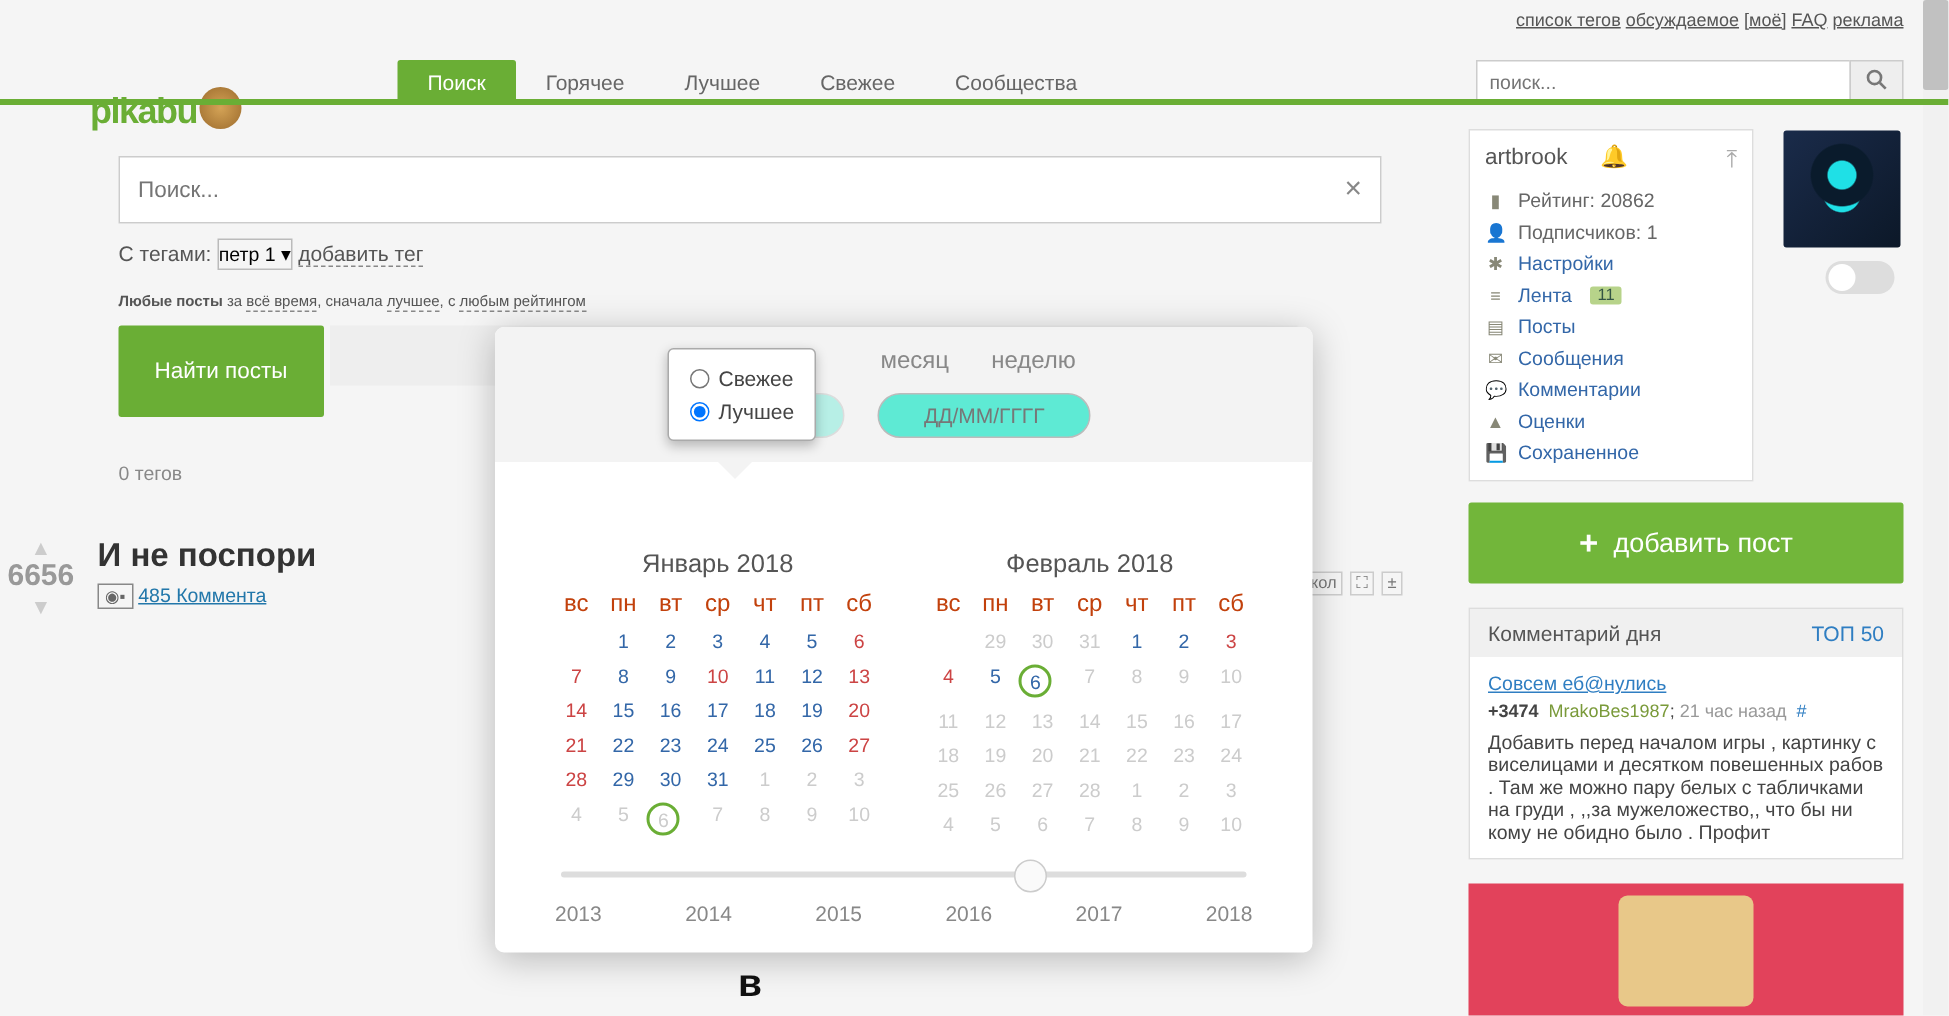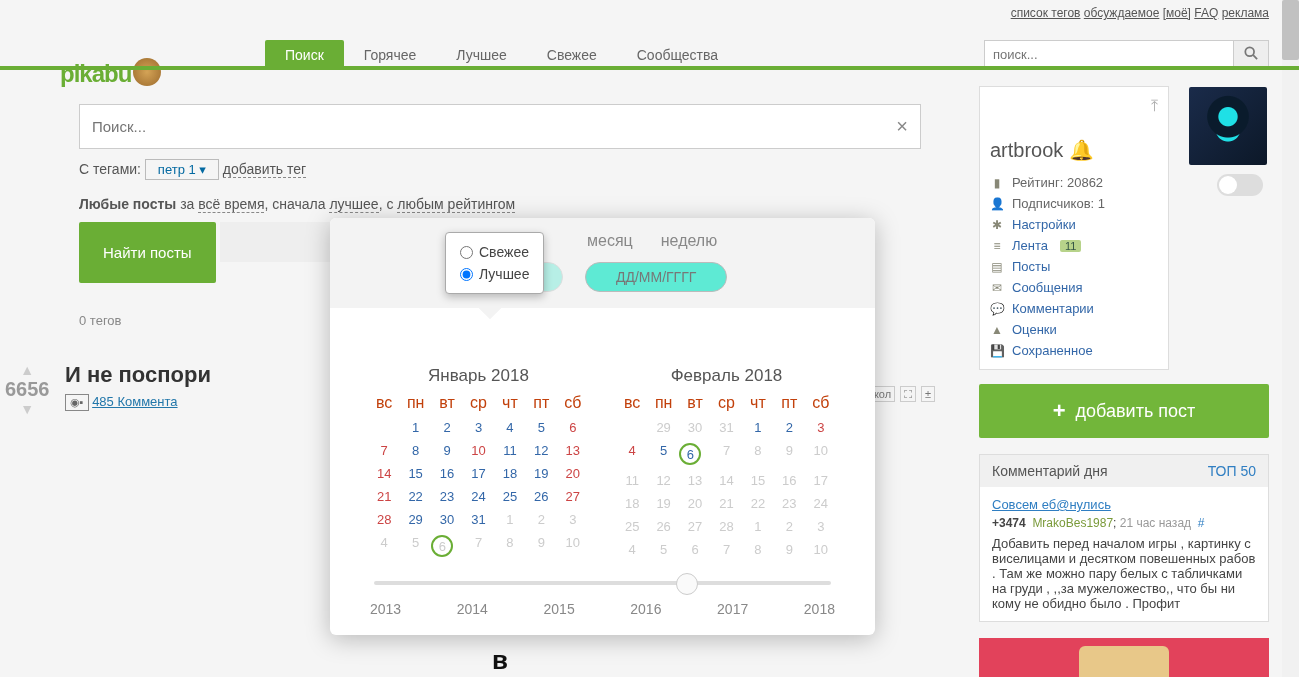--- a/index.html
+++ b/index.html
@@ -27,24 +27,24 @@
 .scrollbar-thumb { position:absolute; top:0; width:17px; height:60px; background:#c1c1c1; border-radius:2px; }
 
 
 .main { position: absolute; top: 90px; left: 65px; width: 870px; }
 .search-row { padding: 14px 14px; }
 .search-box { display:flex; align-items:center; border:1px solid #ccc; background:#fff; padding: 10px 12px; }
 .search-box input { flex:1; border:none; outline:none; font-size:15px; color:#999; }
 .close-x { color:#888; font-size:20px; cursor:pointer; }
 
 .tags-row { padding: 10px 0; color:#555; font-size:14px; }
-.tag { display:inline-block; border:1px solid #bbb; padding:2px 12px; font-size:13px; color:#0369a1; }
+.tag { display:inline-block; border:1px solid #bbb; padding:2px 0; font-size:13px; color:#000000; }
 .add-tag { color:#555; border-bottom:1px dashed #888; }
 
-.filter-text { font-size:14px; color:#555; margin:6px 0; }
+.filter-text { font-size:10px; color:#555; margin:6px 0; }
 .filter-text .u { border-bottom:1px dashed #888; }
 
 .find-btn { display:inline-block; background:#6aae35; color:#fff; padding:22px 24px; font-size:15px; border-radius:2px; }
 .grey-bar { display:inline-block; background:#eee; height:40px; width:645px; vertical-align:top; margin-left:4px; }
 
 .zero-tags { margin:30px 0 10px 0; color:#888; font-size:13px; }
 
 
 .post { position: relative; margin-top:10px; }
 .vote { position:absolute; left:-60px; top:0; text-align:center; color:#888; }
@@ -78,21 +78,21 @@
 .wknd { color:#c44; }
 .today { border:2px solid #6aae35; border-radius:50%; width:22px; height:22px; line-height:19px; display:inline-block; }
 .slider { position:relative; margin:10px 44px 0 44px; height:20px; }
 .slider-track { height:4px; background:#ddd; border-radius:2px; position:absolute; top:8px; left:0; right:0; }
 .slider-knob { position:absolute; top:0; left:66%; width:22px; height:22px; background:#fafafa; border:1px solid #ccc; border-radius:50%; }
 .years { display:flex; justify-content:space-between; padding:8px 40px 0 40px; font-size:14px; color:#888; }
 
 
 .sidebar { position:absolute; top:86px; right:30px; width:290px; }
 .userbox { border:1px solid #ddd; background:#fff; padding:8px 10px; position:relative; }
-.username { font-size:20px; color:#555; display:flex; align-items:center; gap:6px;margin-top:43px; }
+.username { font-size:15px; color:#555; display:flex; align-items:center; gap:22px; }
 .bell { color:#bbb; }
 .pin { position:absolute; right:10px; top:10px; color:#aaa; font-size:16px; }
 .ulist { list-style:none; margin-top:10px; font-size:13px; color:#3367a8; }
 .ulist li { padding:3px 0; display:flex; align-items:center; gap:8px; }
 .ulist .muted { color:#666; }
 .ulist .ico { width:14px; text-align:center; color:#887; font-size:12px; }
 .badge { background:#b7d38a; color:#354; padding:0 5px; border-radius:2px; font-size:11px; margin-left:4px; }
 
 .avatar { position:absolute; top:87px; right:32px; width:78px; height:78px; background:linear-gradient(135deg,#1a2b4a,#0c1828); border-radius:2px; overflow:hidden; }
 .avatar::after { content:""; position:absolute; inset:8px; background: radial-gradient(circle at 50% 35%, #1fe0e6 18%, #0a1b2c 20%, #0a1b2c 40%, transparent 42%), radial-gradient(circle at 50% 55%, #1fe0e6 0 26%, transparent 28%); }

